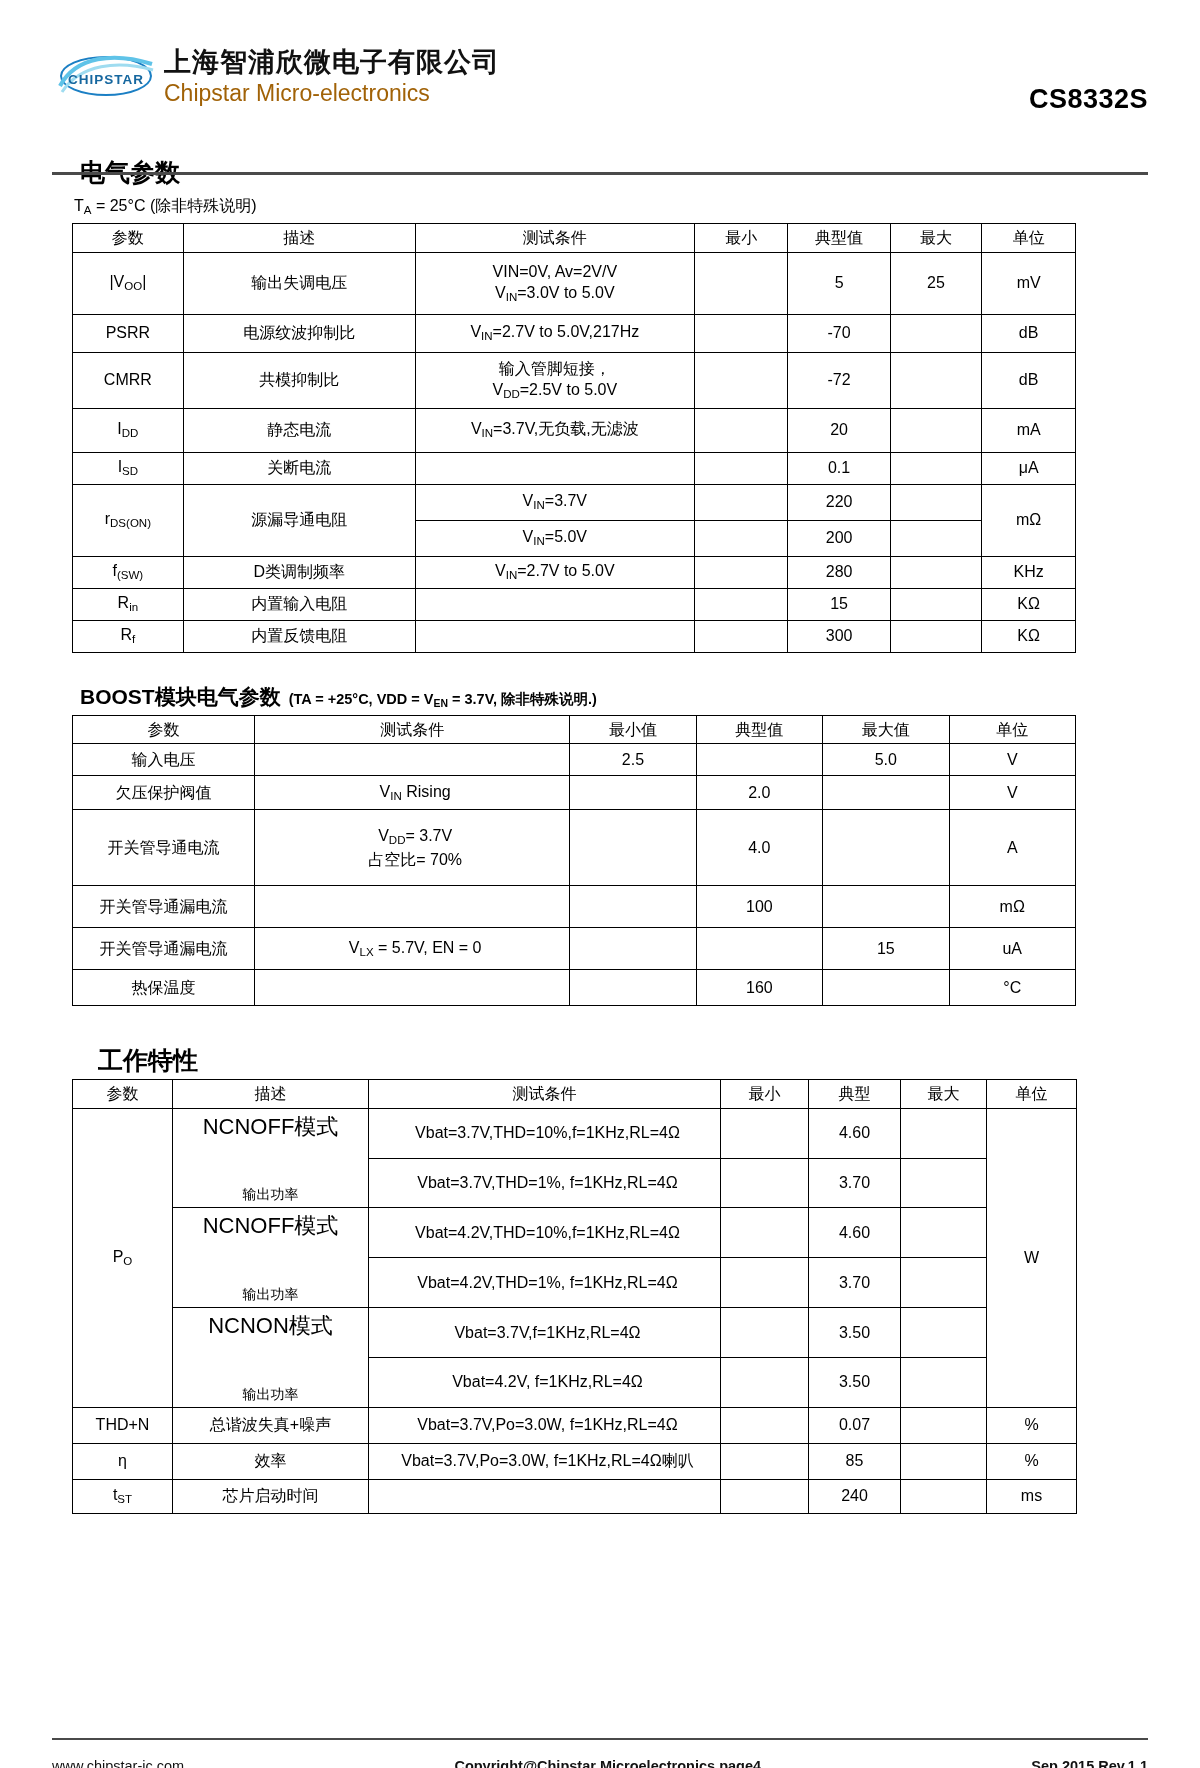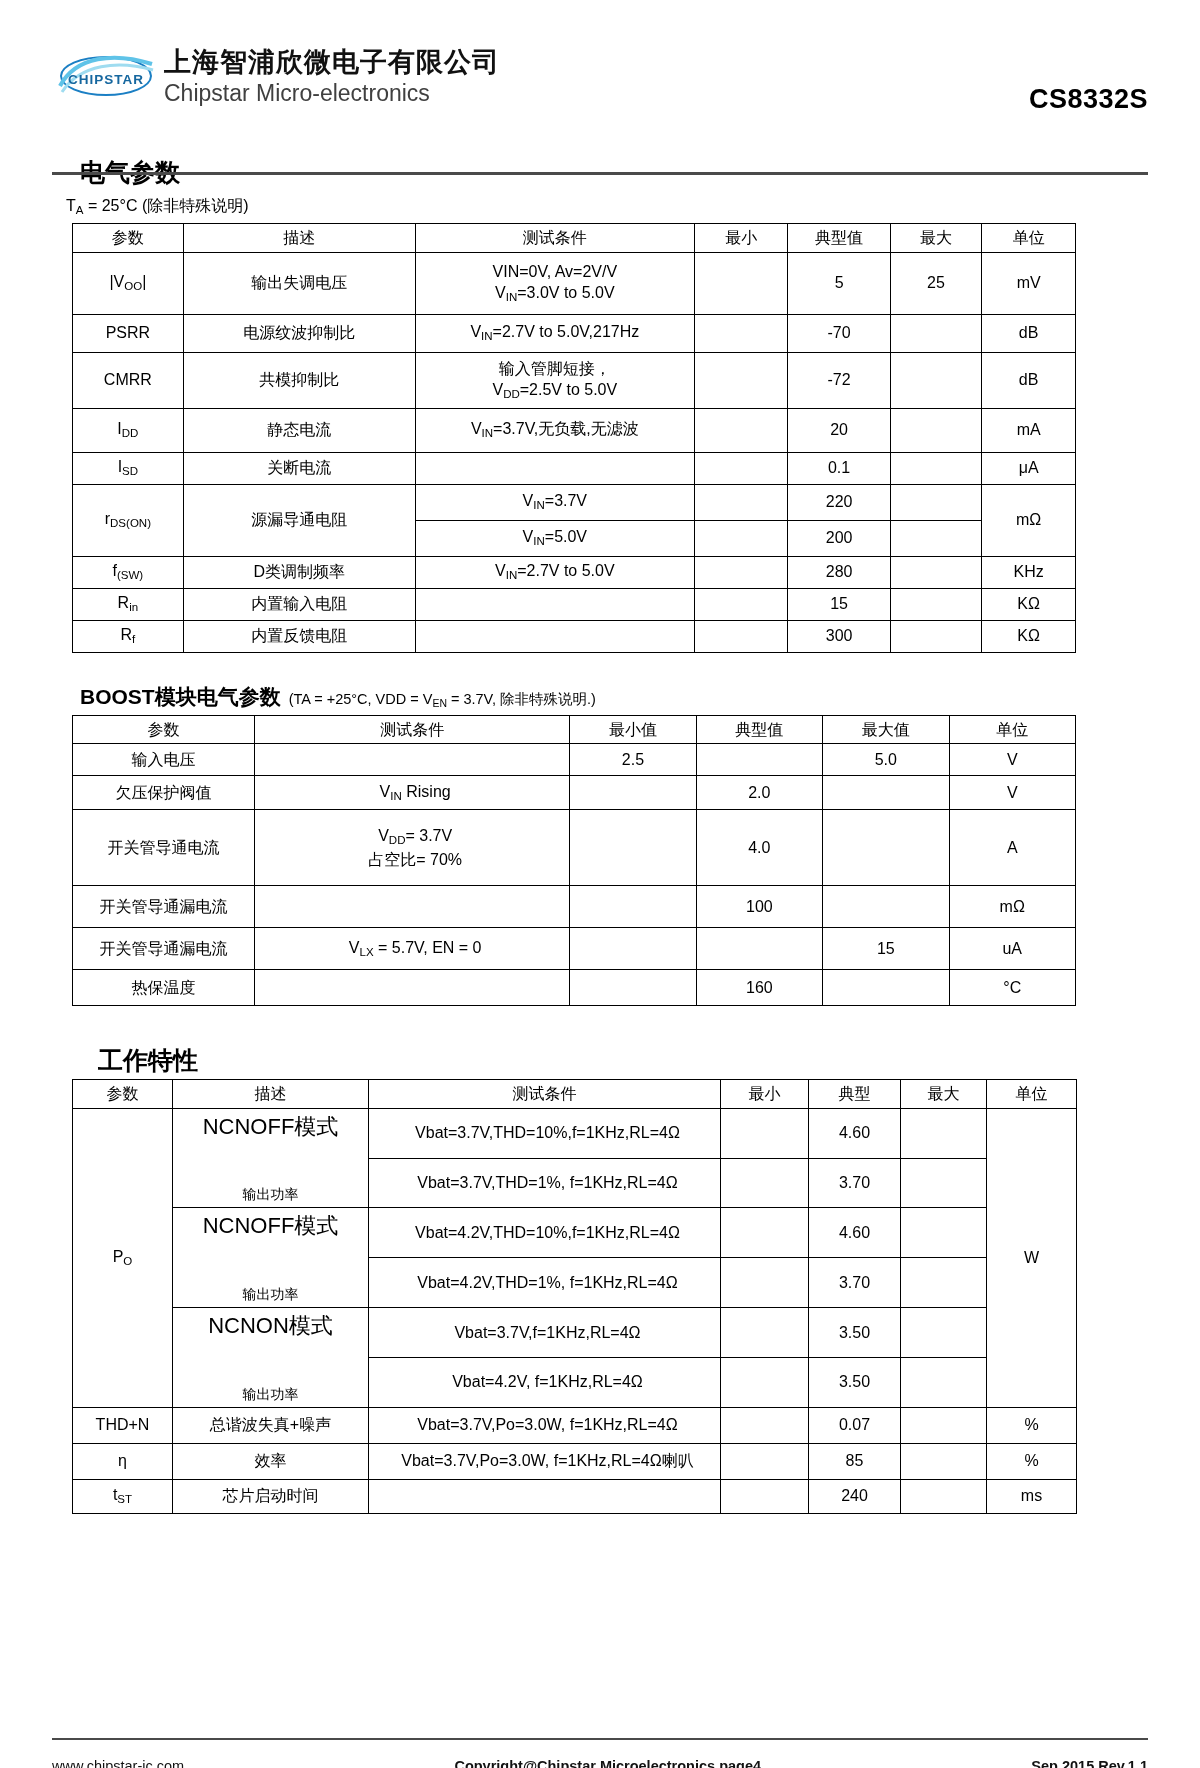--- a/index.html
+++ b/index.html
@@ -65,21 +65,21 @@
     font-size: 27px;
     font-weight: bold;
     letter-spacing: 1px;
     color: #111;
   }
   .company-en {
     position: absolute;
     left: 112px;
     top: 36px;
     font-size: 23px;
-    color: #404040;
+    color: #a16207;
     font-weight: normal;
   }
   .part-number {
     position: absolute;
     right: 0;
     top: 40px;
     font-size: 27px;
     font-weight: bold;
     letter-spacing: 0.5px;
     color: #000;
@@ -114,21 +114,21 @@
     display: flex;
     align-items: baseline;
     gap: 8px;
   }
   .sec-title-small {
     font-size: 21px;
     font-weight: bold;
   }
   .sec-note {
     font-size: 14.5px;
-    font-weight: normal;
+    font-weight: bold;
   }
 
   sub { font-size: 0.72em; vertical-align: -0.25em; }
 
   
   table {
     border-collapse: collapse;
     table-layout: fixed;
   }
   table.grid td, table.grid th {
@@ -194,21 +194,21 @@
       <div class="logo-text">CHIPSTAR</div>
     </div>
     <div class="company-cn">上海智浦欣微电子有限公司</div>
     <div class="company-en">Chipstar Micro-electronics</div>
     <div class="part-number">CS8332S</div>
   </div>
   <div class="header-rule"></div>
 
   <div class="section" style="margin-top:22px;">
     <h2 class="sec-title" style="margin-left:28px;">电气参数</h2>
-    <div class="sec-sub" style="margin-left:14px;">
+    <div class="sec-sub" style="margin-left:22px;">
       <span>T</span><sub>A</sub><span> = 25°C (除非特殊说明)</span>
     </div>
 
     <table class="grid t1">
       <colgroup>
         <col style="width:104px">
           <col style="width:218px">
           <col style="width:262px">
         <col style="width:88px">
           <col style="width:96px">

